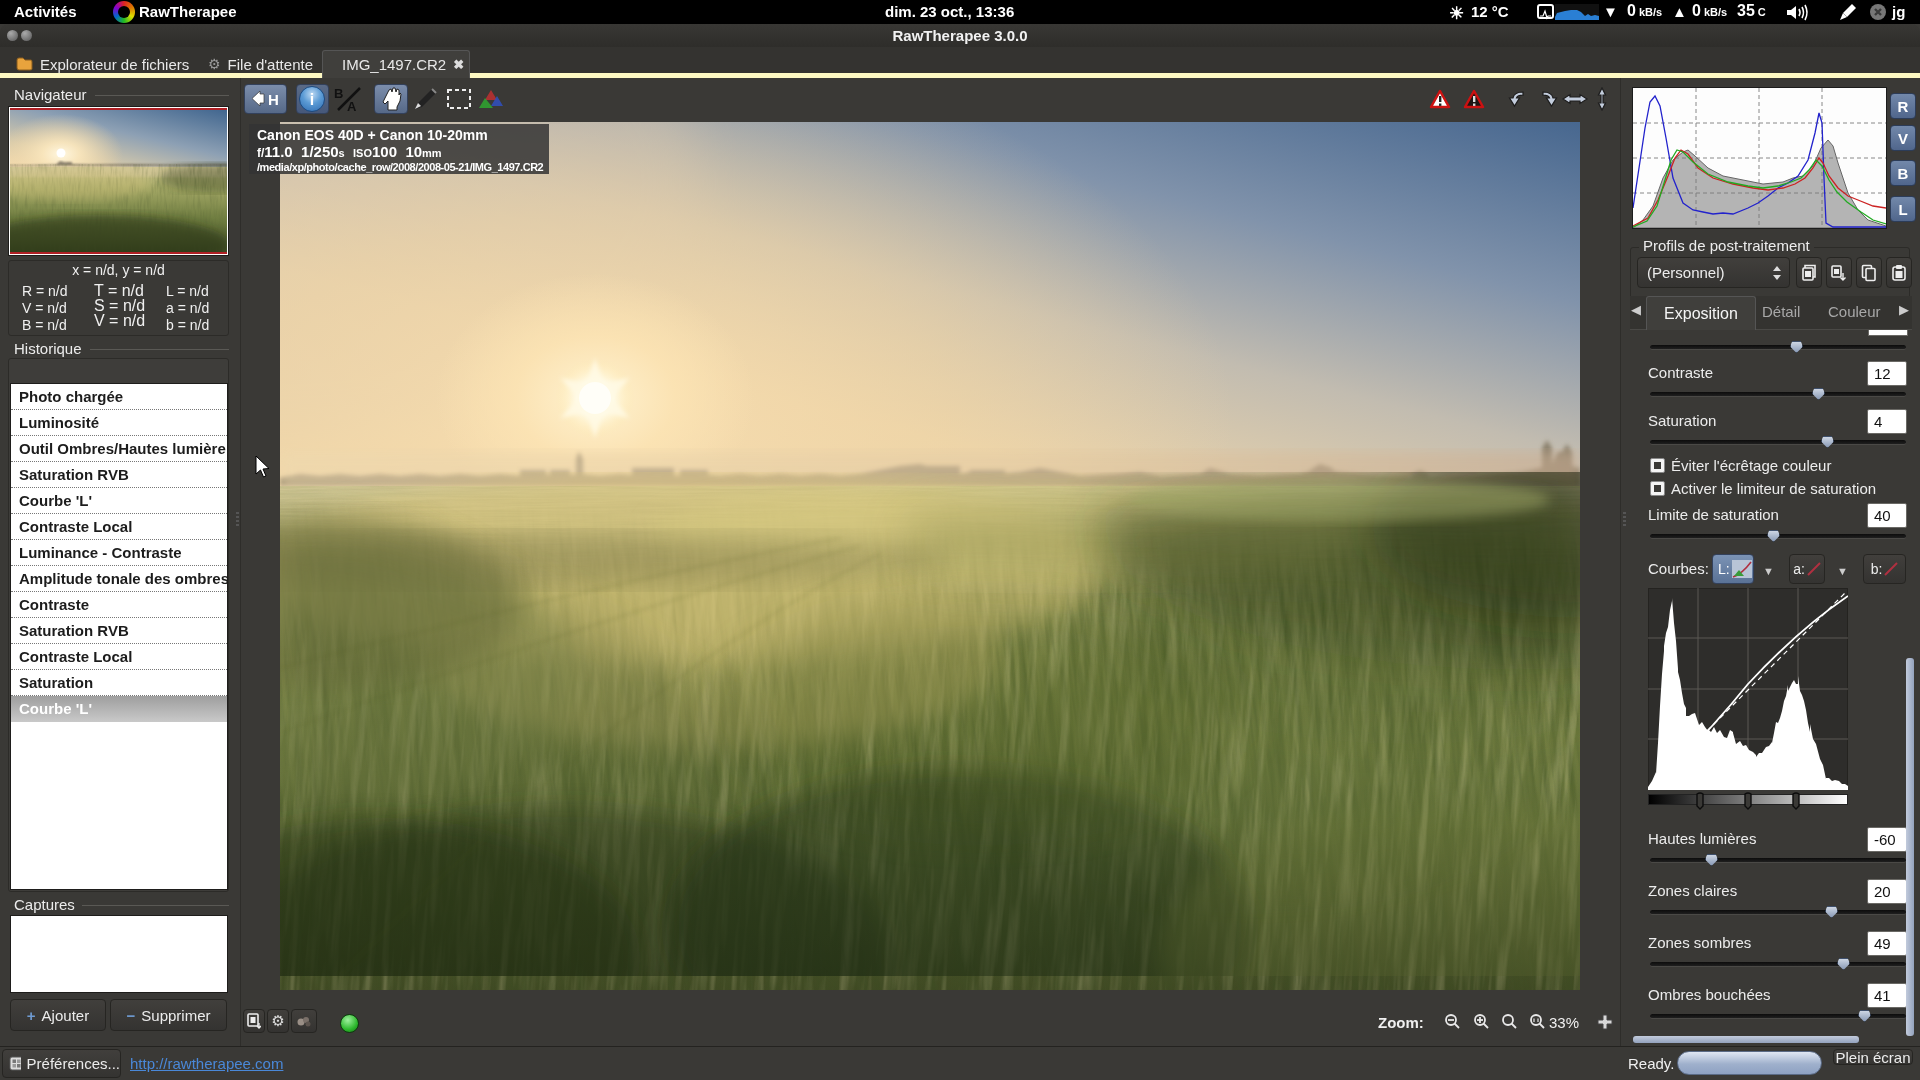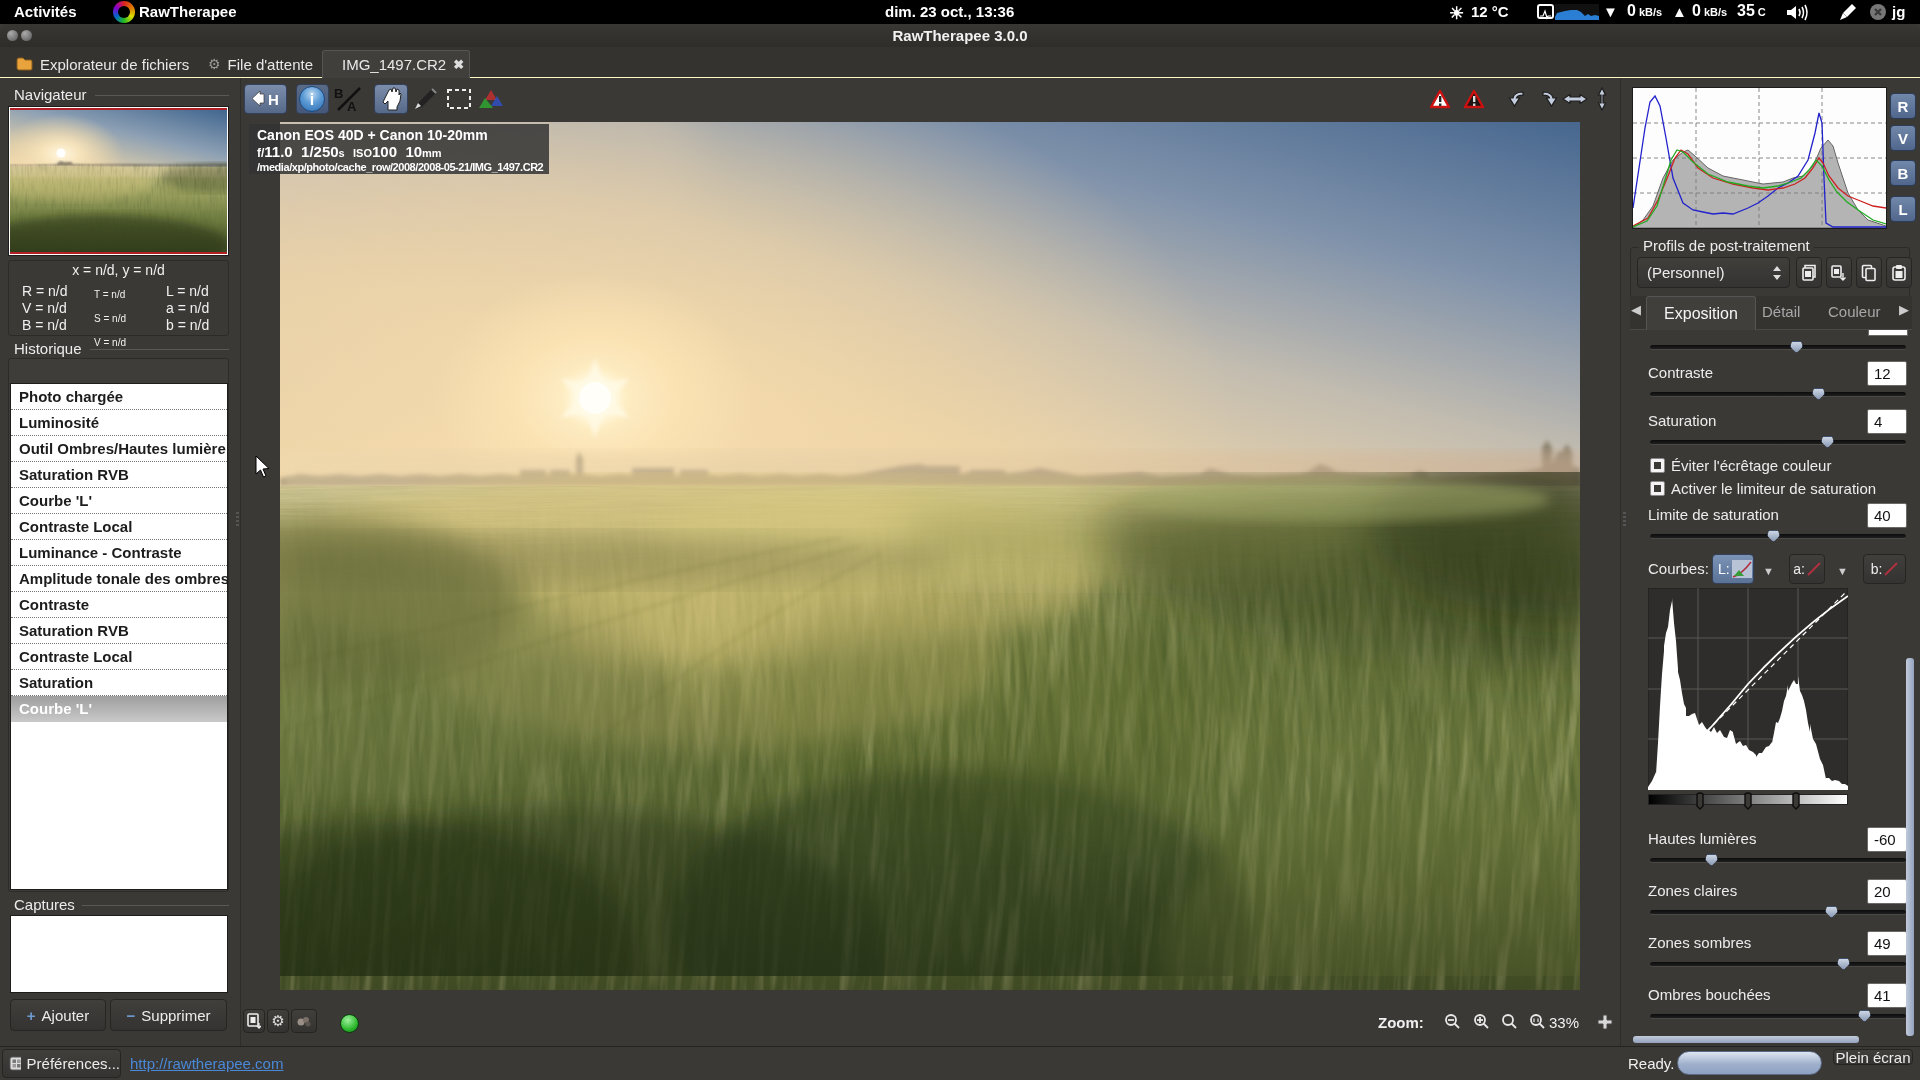--- a/index.html
+++ b/index.html
@@ -1,20 +1,20 @@
 <!DOCTYPE html>
 <html><head>
 <meta charset="utf-8">
 <style>
 * { margin:0; padding:0; box-sizing:border-box; }
 html,body { width:1920px; height:1080px; overflow:hidden; background:#3a3936; font-family:"Liberation Sans",sans-serif; }
 .abs { position:absolute; }
 #topbar { position:absolute; left:0; top:0; width:1920px; height:24px; background:#000; color:#fff; font-weight:bold; font-size:15px; }
 #titlebar { position:absolute; left:0; top:24px; width:1920px; height:23px; background:linear-gradient(#383734,#2e2d2a); border-radius:8px 8px 0 0; color:#f2f2f2; font-weight:bold; font-size:15px; }
-#tabbar { position:absolute; left:0; top:47px; width:1920px; height:31px; background:#343330; border-bottom:1px solid #fef9c3; }
+#tabbar { position:absolute; left:0; top:47px; width:1920px; height:31px; background:#343330; border-bottom:5px solid #fef9c3; }
 .tab { position:absolute; top:3px; height:28px; color:#e8e8e8; font-size:15px; display:flex; align-items:center; gap:7px; padding:0 12px; }
 .tab.active { background:#403f3c; border:1px solid #555; border-bottom:none; border-radius:3px 3px 0 0; }
 #statusbar { position:absolute; left:0; top:1046px; width:1920px; height:34px; background:#3a3936; border-top:1px solid #242320; }
 .label { color:#ececec; font-size:15px; }
 .frame { border:1px solid #2c2b28; border-radius:3px; }
 .whitebox { background:#fff; border:1px solid #1e1d1b; }
 .btn { background:linear-gradient(#413f3c,#343331); border:1px solid #262522; border-radius:4px; color:#ececec; font-size:15px; display:flex; align-items:center; justify-content:center; }
 .slider { position:absolute; height:5px; background:linear-gradient(#0c0c0c,#1f1f1f); border-radius:3px; border-bottom:1px solid #4a4946; }
 .thumb { position:absolute; width:13px; height:12px; top:-4px; background:linear-gradient(#cdd6e4,#8b9cb8); border:1px solid #3e4f6b; clip-path:polygon(50% 100%, 0 45%, 18% 0, 82% 0, 100% 45%); border-radius:2px; }
 .valbox { position:absolute; width:40px; height:25px; background:#fff; border:1px solid #6a6965; border-radius:2px; color:#111; font-size:15px; display:flex; align-items:center; padding-left:6px; }
@@ -98,21 +98,21 @@
 
 <div class="abs label" style="left:14px; top:86px;">Navigateur</div>
 <div class="abs" style="left:95px; top:95px; width:134px; height:2px; border-top:1px solid #5a5955;"></div>
 <div class="abs whitebox" style="left:8px; top:106px; width:221px; height:150px; background:#fff;"></div>
 <div class="abs" style="left:10px; top:108px; width:217px; height:2px; background:#b02025;"></div>
 <div class="abs" style="left:10px; top:252px; width:217px; height:2px; background:#b02025;"></div>
 <div class="abs" id="navthumb" style="left:10px; top:110px; width:217px; height:142px; overflow:hidden;"></div>
 <div class="abs frame" style="left:8px; top:260px; width:221px; height:76px;"></div>
 <div class="abs" style="left:8px; top:262px; width:221px; color:#f0f0f0; font-size:14px; text-align:center;">x = n/d, y = n/d</div>
 <div class="abs" style="left:22px; top:283px; color:#f0f0f0; font-size:14px; line-height:17px;">R = n/d<br>V = n/d<br>B = n/d</div>
-<div class="abs" style="left:94px; top:283px; color:#f0f0f0; font-size:10px; line-height:24px;">T = n/d<br>S = n/d<br>V = n/d</div>
+<div class="abs" style="left:94px; top:283px; color:#f0f0f0; font-size:16px; line-height:15px;">T = n/d<br>S = n/d<br>V = n/d</div>
 <div class="abs" style="left:166px; top:283px; color:#f0f0f0; font-size:14px; line-height:17px;">L = n/d<br>a = n/d<br>b = n/d</div>
 <div class="abs label" style="left:14px; top:340px;">Historique</div>
 <div class="abs" style="left:90px; top:349px; width:139px; height:2px; border-top:1px solid #5a5955;"></div>
 <div class="abs frame" style="left:8px; top:358px; width:221px; height:534px; background:#3e3d3a;"></div>
 <div class="abs whitebox" style="left:10px; top:383px; width:218px; height:507px; background:#fff;">
   <div class="hitem">Photo chargée</div>
   <div class="hitem">Luminosité</div>
   <div class="hitem">Outil Ombres/Hautes lumière</div>
   <div class="hitem">Saturation RVB</div>
   <div class="hitem">Courbe 'L'</div>

